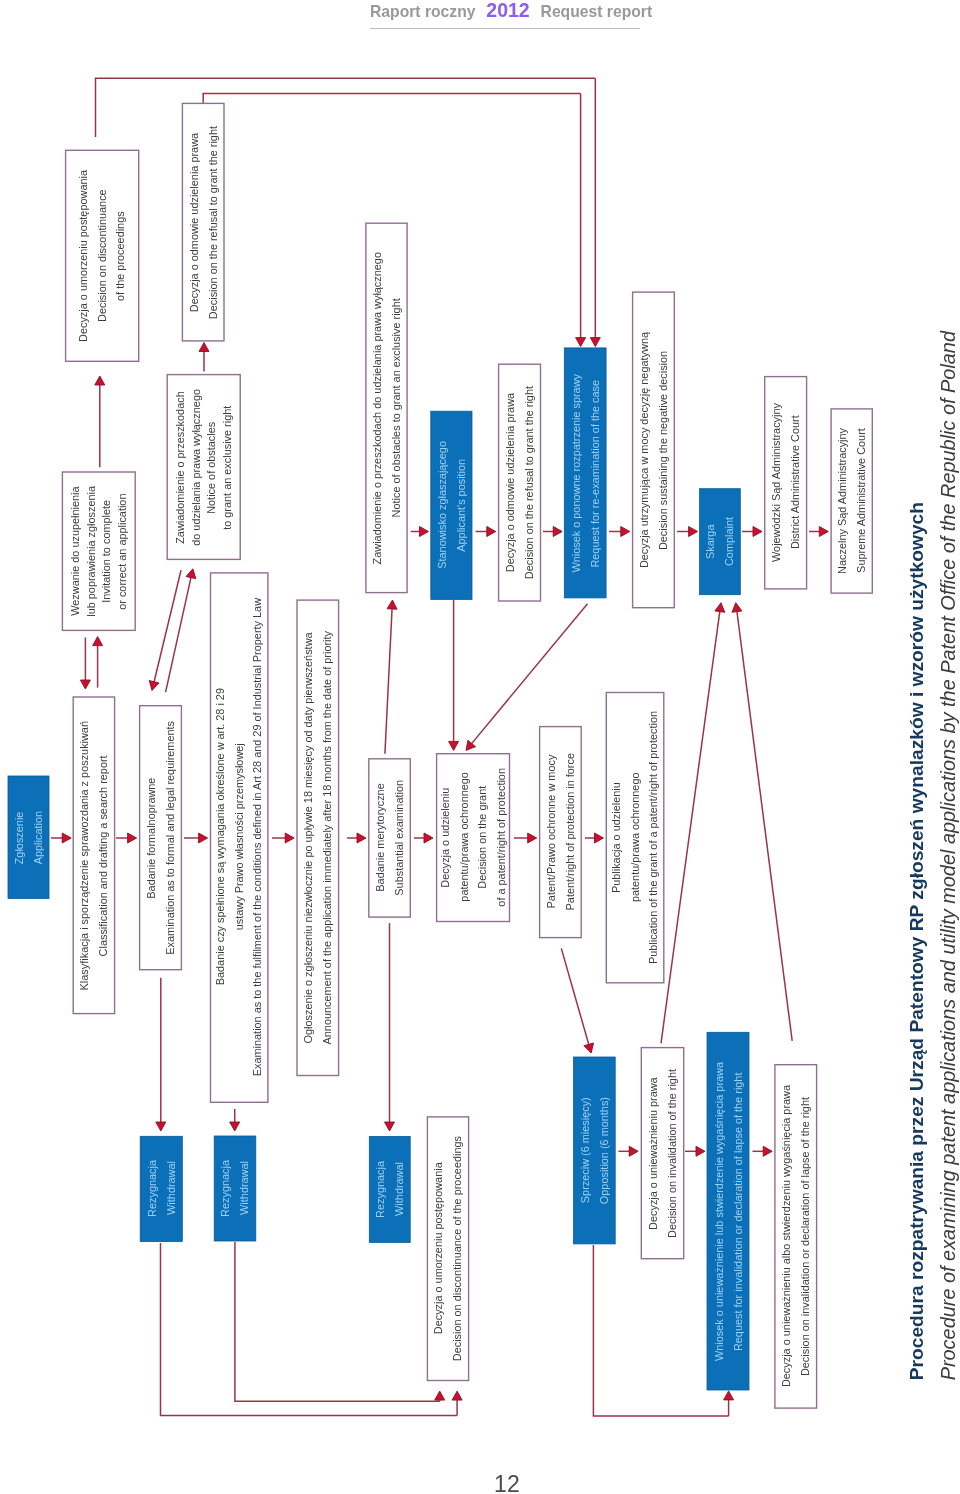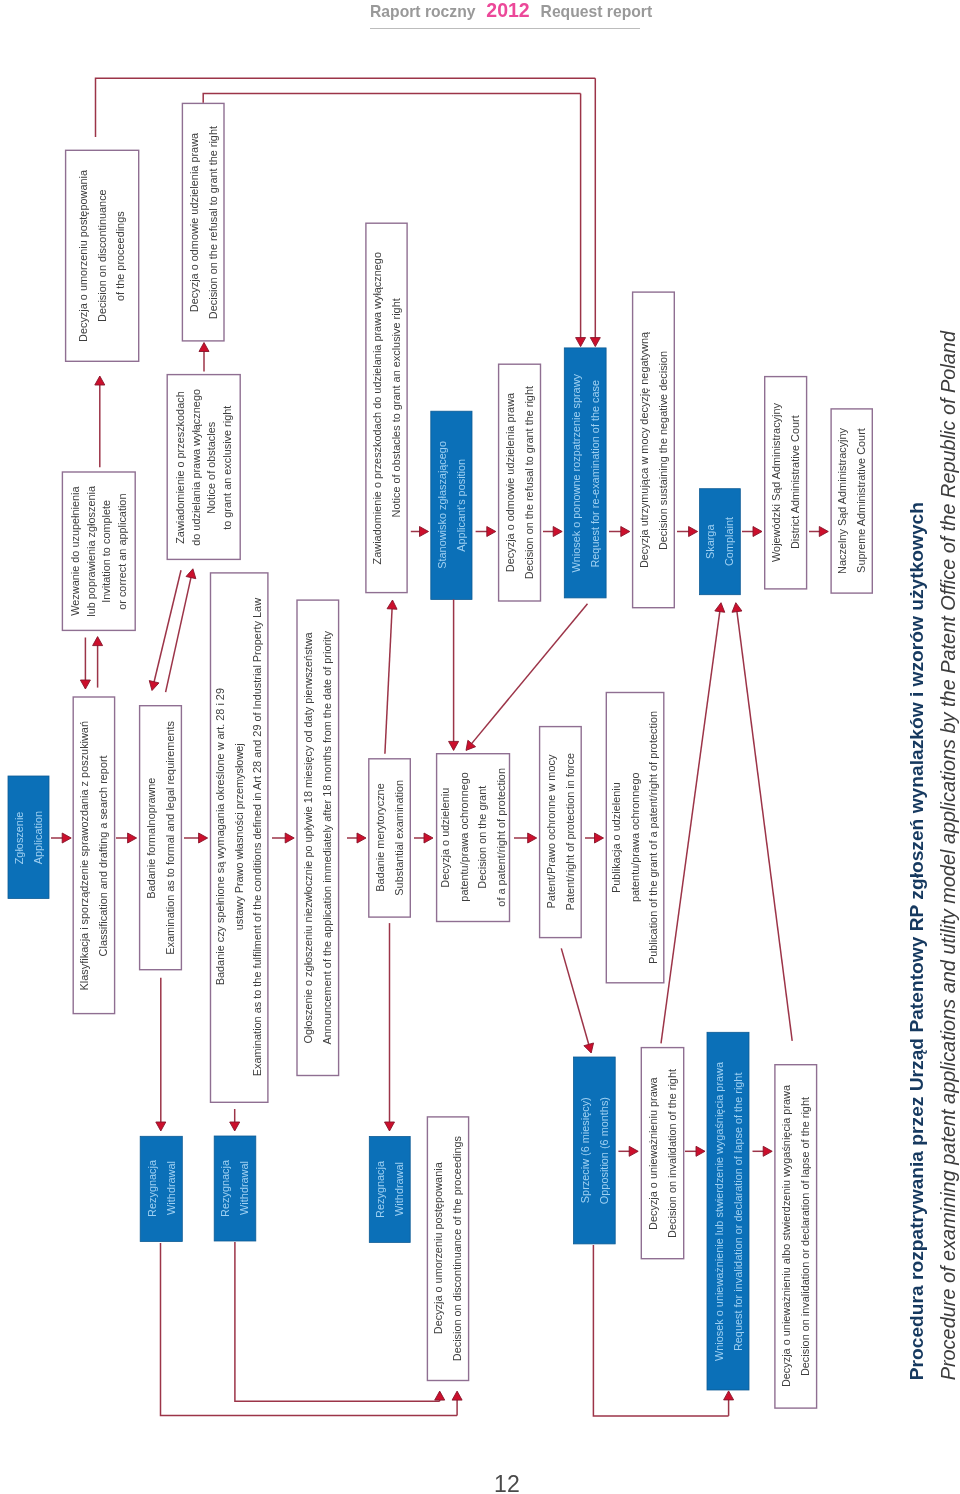--- a/index.html
+++ b/index.html
@@ -5,21 +5,21 @@
 <style>
   html,body{margin:0;padding:0;background:#ffffff;}
   body{width:960px;height:1494px;position:relative;overflow:hidden;
        font-family:"Liberation Sans","DejaVu Sans",sans-serif;color:#3d3d3d;}
   #page{position:absolute;left:0;top:0;width:960px;height:1494px;}
 
   #header{position:absolute;left:370px;top:0px;width:280px;height:32px;}
   #header .ht{position:absolute;left:0;top:-1px;white-space:nowrap;}
   #header .rule{position:absolute;left:0;top:28px;width:270px;height:1px;background:#bcbcbc;}
   .hgrey{color:#999999;font-weight:bold;font-size:15.7px;margin-top:20px;}
-  .hnavy{color:#ec4899;font-weight:bold;font-size:19.5px;}
+  .hnavy{color:#8b5cf6;font-weight:bold;font-size:19.5px;}
 
   #pagenum{position:absolute;left:467px;top:1471px;width:80px;text-align:center;
            font-size:23px;color:#4a4a4a;letter-spacing:0.3px;}
 
   #caption{position:absolute;left:0;top:0;width:960px;height:1494px;pointer-events:none;}
   .cap-line{position:absolute;writing-mode:vertical-rl;transform:rotate(180deg);
             white-space:nowrap;line-height:1;}
   #cap-pl{left:907px;bottom:114px;font-size:19.2px;font-weight:bold;color:#16395f;}
   #cap-en{left:939px;bottom:114px;font-size:19.9px;font-style:italic;color:#3d3d3d;}
 

